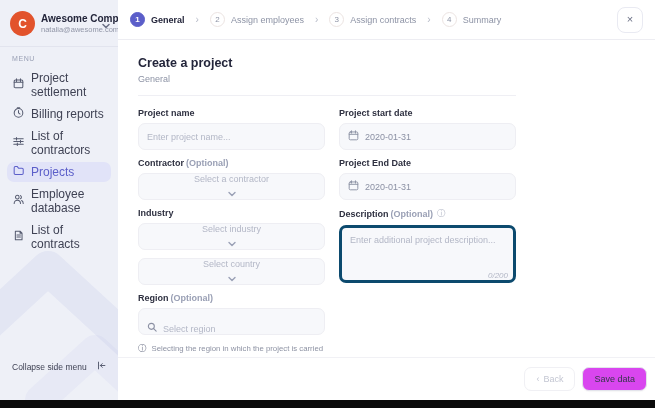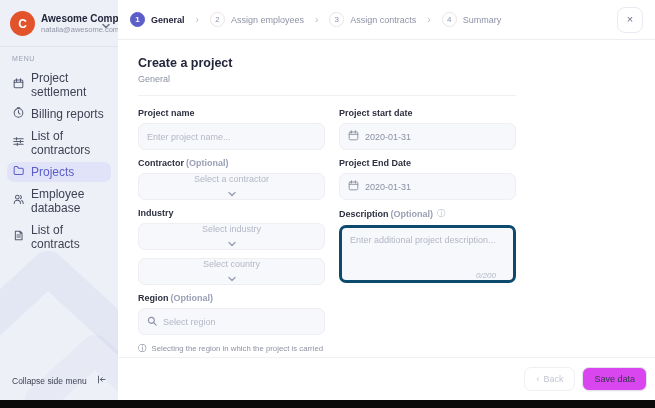--- a/index.html
+++ b/index.html
@@ -17,21 +17,21 @@
   .company-email { font-size:7.5px; color:#9297a8; margin-top:1px; white-space:nowrap; }
   .chev { stroke:#6b7085; fill:none; stroke-width:1.5; stroke-linecap:round; stroke-linejoin:round; }
   .sidebar-divider { height:1px; background:#e2e4ee; margin:0; }
   .menu-label { font-size:7px; letter-spacing:0.6px; color:#9aa0b5; padding:8px 12px 6px; position:relative; z-index:2; }
   .nav { position:relative; z-index:2; }
   .nav-item { display:flex; align-items:center; gap:7px; margin:0 7px 2px; padding:3px 6px; border-radius:7px; font-size:12px; color:#3f4254; cursor:pointer; }
   .nav-item svg { flex-shrink:0; stroke:#565b70; fill:none; stroke-width:1.3; stroke-linecap:round; stroke-linejoin:round; }
   .nav-item.active { background:#e1e3f8; color:#5b5ec9; }
   .nav-item.active svg { stroke:#5b5ec9; }
   .watermark { position:absolute; left:0; top:230px; z-index:1; pointer-events:none; }
-  .collapse-row { margin-top:auto; display:flex; align-items:center; justify-content:space-between; padding:10px 12px 14px; font-size:8.5px; color:#3f4254; cursor:pointer; position:relative; z-index:2; }
+  .collapse-row { margin-top:auto; display:flex; align-items:center; justify-content:space-between; padding:10px 12px 28px; font-size:8.5px; color:#3f4254; cursor:pointer; position:relative; z-index:2; }
   .collapse-row svg { stroke:#565b70; fill:none; stroke-width:1.3; stroke-linecap:round; stroke-linejoin:round; }
 
   
   .main { flex:1; display:flex; flex-direction:column; background:#fff; min-width:0; }
   .stepper-bar { height:40px; border-bottom:1px solid #ededf2; display:flex; align-items:center; padding:0 12px; flex-shrink:0; }
   .stepper { display:flex; align-items:center; }
   .step { display:flex; align-items:center; gap:6px; cursor:pointer; }
   .step-circle { width:15px; height:15px; border-radius:50%; display:flex; align-items:center; justify-content:center; font-size:8px; border:1px solid #ece4e2; color:#8d93a5; background:#fff; }
   .step.active .step-circle { background:#5b5ec9; border-color:#5b5ec9; color:#fff; font-weight:bold; }
   .step-label { font-size:9px; color:#8d93a5; }
@@ -52,27 +52,27 @@
   .field-label { font-size:9px; font-weight:bold; color:#2e3040; margin-bottom:5px; display:flex; align-items:center; gap:2px; }
   .optional { font-weight:bold; color:#9aa0b5; }
   .label-info { color:#b3b7c6; font-size:8.5px; font-weight:normal; margin-left:2px; }
   .control { height:27px; background:#f7f8fb; border:1px solid #eeeef3; border-radius:7px; display:flex; align-items:center; padding:0 8px; font-size:9px; color:#b3b7c6; }
   .control input { border:0; background:transparent; outline:none; width:100%; font-size:9px; font-family:inherit; color:#3f4254; }
   .control input::placeholder { color:#b3b7c6; }
   .select-control { justify-content:space-between; cursor:pointer;flex-direction:column; }
   .select-control svg { stroke:#9aa0b5; fill:none; stroke-width:1.4; stroke-linecap:round; stroke-linejoin:round; }
   .date-control { gap:6px; color:#8b90a3; cursor:pointer; }
   .date-control svg { stroke:#8b90a3; fill:none; stroke-width:1.2; stroke-linecap:round; stroke-linejoin:round; }
-  .icon-input { gap:6px; }
+  .icon-input { gap:6px;align-items:flex-end; }
   .icon-input svg { stroke:#8b90a3; fill:none; stroke-width:1.3; stroke-linecap:round; stroke-linejoin:round; flex-shrink:0; }
 
   .textarea-wrap { position:relative; }
   .textarea-wrap textarea { width:100%; height:58px; background:#f7f8fb; border:3px solid #0c4a6e; border-radius:7px; padding:7px 8px; font-size:9px; font-family:inherit; color:#3f4254; resize:none; outline:none; }
   .textarea-wrap textarea::placeholder { color:#b3b7c6; }
-  .char-counter { position:absolute; right:20px; bottom:7px; font-size:8px; color:#b3b7c6;font-style:italic; }
+  .char-counter { position:absolute; right:8px; bottom:7px; font-size:8px; color:#b3b7c6;font-style:italic; }
 
   .hint { display:flex; gap:5px; margin-top:7px; width:196px; }
   .hint-icon { color:#70758a; font-size:8.5px; line-height:1.3; }
   .hint-text { font-size:7.8px; color:#8d92a3; line-height:1.5; }
 
   .footer { border-top:1px solid #f1f1f5; padding:9px 8px; display:flex; justify-content:flex-end; gap:7px; flex-shrink:0; }
   .btn { height:24px; border-radius:7px; font-size:9px; font-family:inherit; padding:0 11px; cursor:pointer; display:flex; align-items:center; gap:4px; }
   .btn-back { background:#fff; border:1px solid #f0f0f4; color:#c3c6d2; }
   .btn-secondary { background:#d946ef; border:1px solid #e3e4eb; color:#34374a; font-weight:normal; box-shadow:0 1px 1px rgba(40,40,60,0.04); }
   .btn-primary { background:#5b5ec9; border:1px solid #5b5ec9; color:#fff; font-weight:bold; }

